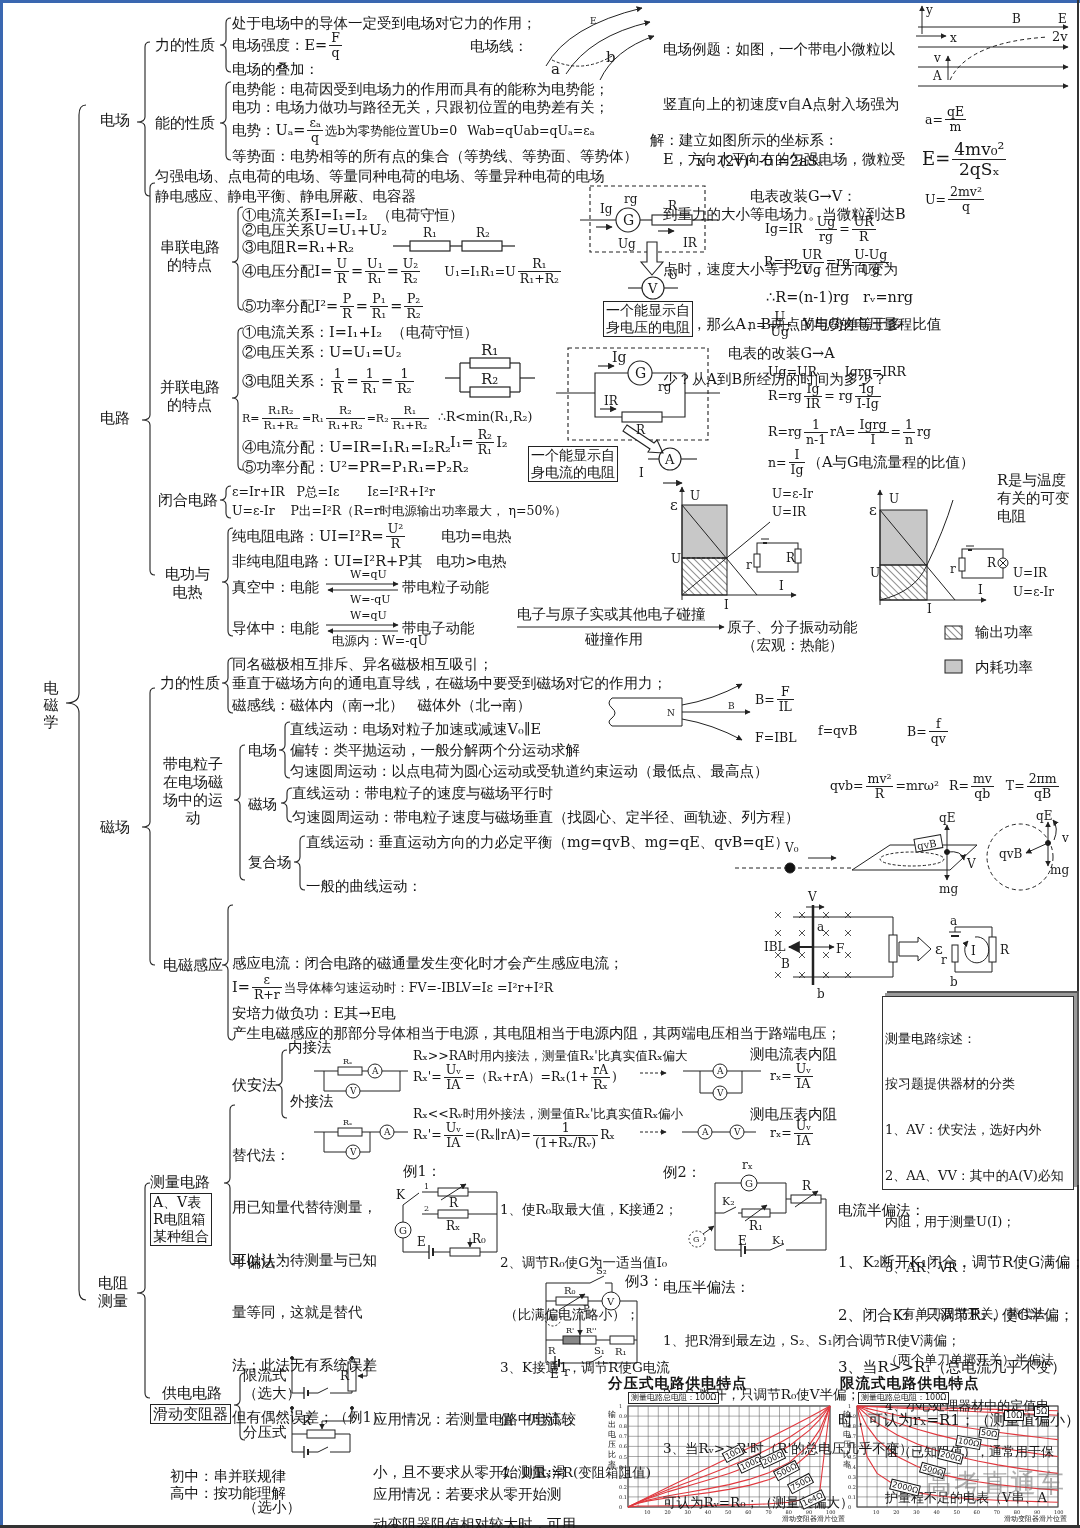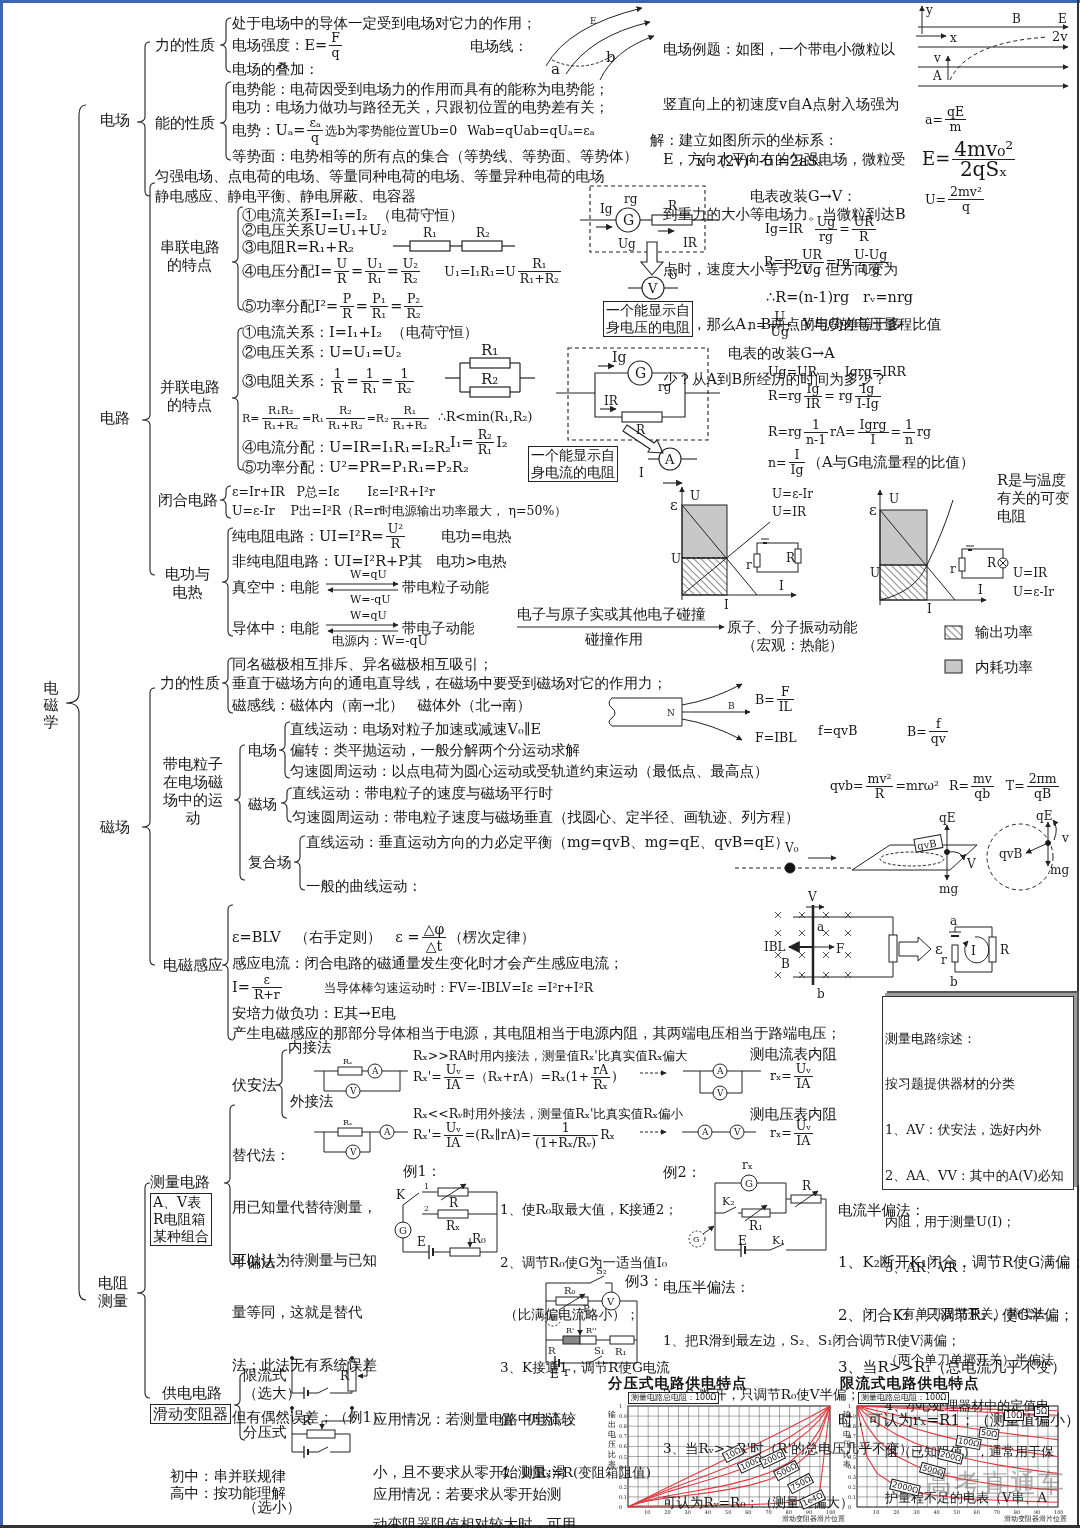--- a/index.html
+++ b/index.html
@@ -7,21 +7,21 @@
         font-family:"DejaVu Serif","Liberation Serif",serif;color:#161616;}
   .bd{position:absolute;}
   .ov{position:absolute;left:0;top:0;}
   .ov text{font-family:"DejaVu Serif","Liberation Serif",serif;font-size:12px;fill:#1a1a1a;}
   .t{position:absolute;white-space:pre;font-size:14.5px;line-height:18px;}
   .sm{font-size:12.5px;line-height:15px;}
   .xs{font-size:11px;line-height:13px;}
   .fr{display:inline-block;vertical-align:middle;text-align:center;font-size:12.5px;line-height:14px;margin:0 2px;}
   .fr>span{display:block;padding:0 2px;}
   .fr>span:first-child{border-bottom:1px solid #222;}
-  .big .fr{font-size:20px;line-height:19px;}
+  .big .fr{font-size:17px;line-height:19px;}
   .big{font-size:18px;}
   .sp{margin-left:10px;}
   .vt{position:absolute;width:16px;font-size:15px;line-height:17px;text-align:center;white-space:normal;word-break:break-all;}
   .blk{position:absolute;font-size:14.5px;line-height:18px;white-space:pre;}
   .blk>div{height:18px;}
   .box{position:absolute;border:1.5px solid #222;background:#fff;font-size:14px;line-height:17px;padding:0 2px;white-space:pre;}
   .sbox{position:absolute;left:882px;top:996px;width:186px;height:186px;border:1.5px solid #333;
         box-shadow:3px -3px 0 #9a9a9a, 5px -5px 0 #555;background:#fff;padding:3px 2px;font-size:13px;line-height:15.3px;white-space:pre;}
   .ctitle{position:absolute;font-size:14.5px;font-weight:bold;white-space:pre;letter-spacing:1px;}
   .csub{position:absolute;font-size:8px;line-height:10px;border:1px solid #222;padding:0 2px;white-space:pre;background:#fff;font-family:"DejaVu Sans","Liberation Sans",sans-serif;}
@@ -701,23 +701,22 @@
   <div class="t" style="left:290px;top:762px">匀速圆周运动：以点电荷为圆心运动或受轨道约束运动（最低点、最高点）</div>
   <div class="t" style="left:248px;top:795px">磁场</div>
   <div class="t" style="left:292px;top:784px">直线运动：带电粒子的速度与磁场平行时</div>
   <div class="t" style="left:292px;top:808px">匀速圆周运动：带电粒子速度与磁场垂直（找圆心、定半径、画轨迹、列方程）</div>
   <div class="t" style="left:248px;top:853px">复合场</div>
   <div class="t" style="left:306px;top:833px">直线运动：垂直运动方向的力必定平衡（mg=qvB、mg=qE、qvB=qE）</div>
   <div class="t" style="left:306px;top:877px">一般的曲线运动：</div>
   <div class="t sm" style="left:830px;top:772px"><span>qvb=</span><span class="fr"><span>mv²</span><span>R</span></span><span>=mrω²</span><span class="sp">R=</span><span class="fr"><span>mv</span><span>qb</span></span><span class="sp">T=</span><span class="fr"><span>2πm</span><span>qB</span></span></div>
 
   <div class="t" style="left:163px;top:956px;font-size:15px">电磁感应</div>
-  <div class="t" style="left:232px;top:921px"><span>ε=BLV   （右手定则）   ε =</span><span class="fr" style="font-size:14px;line-height:16px"><span>△φ</span><span>△t</span></span><span>（楞次定律）</span></div>
   <div class="t" style="left:232px;top:954px">感应电流：闭合电路的磁通量发生变化时才会产生感应电流；</div>
-  <div class="t" style="left:232px;top:973px"><span>I=</span><span class="fr"><span>ε</span><span>R+r</span></span><span class="sm" style="margin-left:40px">当导体棒匀速运动时：FV=-IBLV=Iε =I²r+I²R</span></div>
+  <div class="t" style="left:232px;top:973px"><span>I=</span><span class="fr"><span>ε</span><span>R+r</span></span><span class="sm" style="">当导体棒匀速运动时：FV=-IBLV=Iε =I²r+I²R</span></div>
   <div class="t" style="left:232px;top:1004px">安培力做负功：E其→E电</div>
   <div class="t" style="left:232px;top:1024px">产生电磁感应的那部分导体相当于电源，其电阻相当于电源内阻，其两端电压相当于路端电压；</div>
 
   <div class="sbox">
     <div>测量电路综述：</div>
     <div>按习题提供器材的分类</div>
     <div>1、AV：伏安法，选好内外</div>
     <div>2、AA、VV：其中的A(V)必知</div>
     <div>内阻，用于测量U(I)；</div>
     <div>3、AR、VR：</div>

